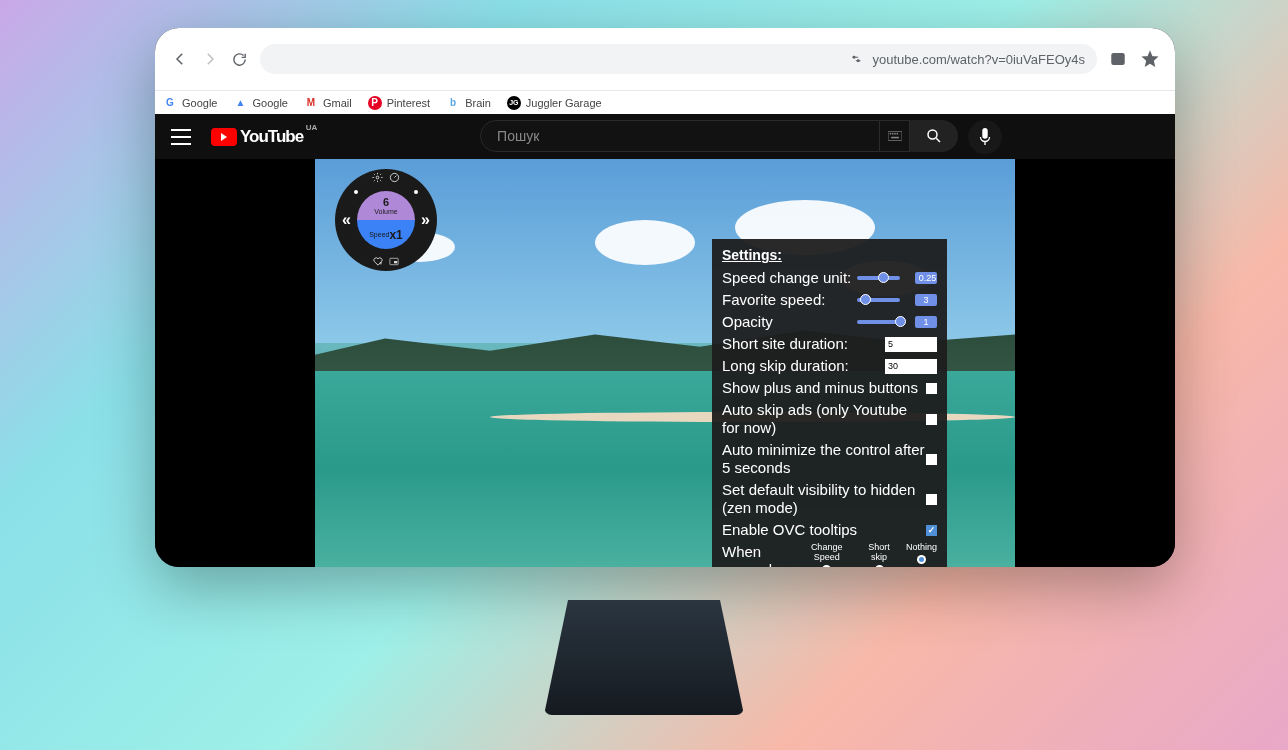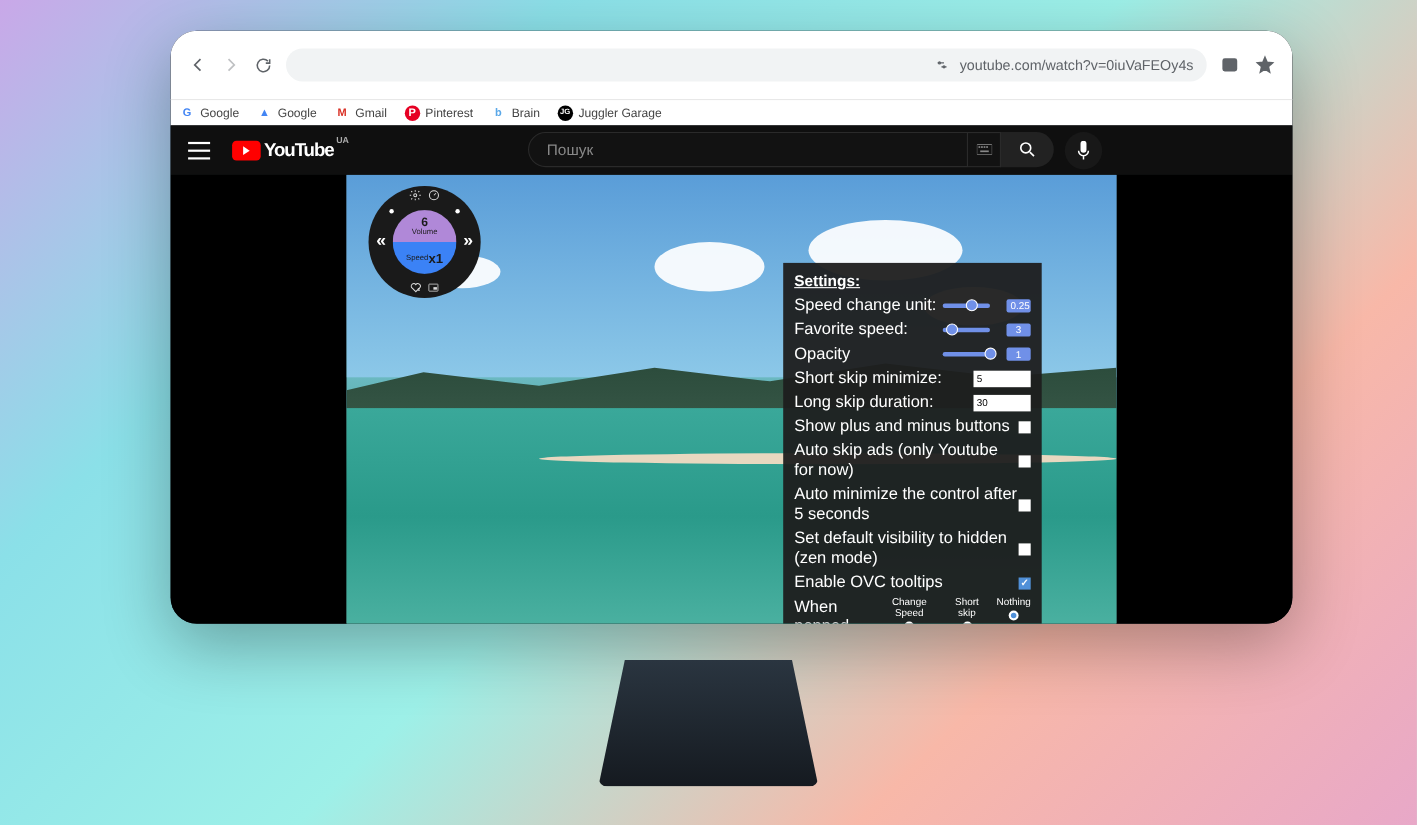--- a/index.html
+++ b/index.html
@@ -348,21 +348,21 @@
         <div class="setting-row">
           <span class="setting-label">Opacity</span>
           <div class="slider-wrap">
             <div class="slider">
                 <div class="slider-thumb" style="left:88%"></div>
               </div>
             <span class="slider-val">1</span>
           </div>
         </div>
         <div class="setting-row">
-          <span class="setting-label">Short skip minimize:</span>
+          <span class="setting-label">Short site duration:</span>
           <input class="num-input" value="5" style="">
         </div>
         <div class="setting-row">
           <span class="setting-label">Long skip duration:</span>
           <input class="num-input" value="30" style="">
         </div>
         <div class="setting-row">
           <span class="setting-label">Show plus and minus buttons</span>
           <span class="checkbox"></span>
         </div>

